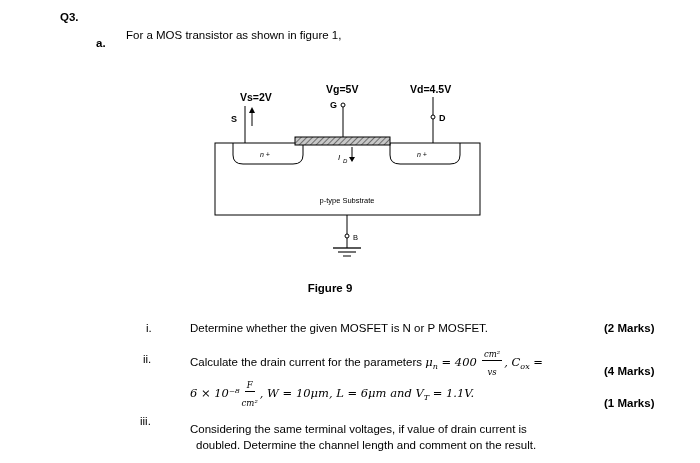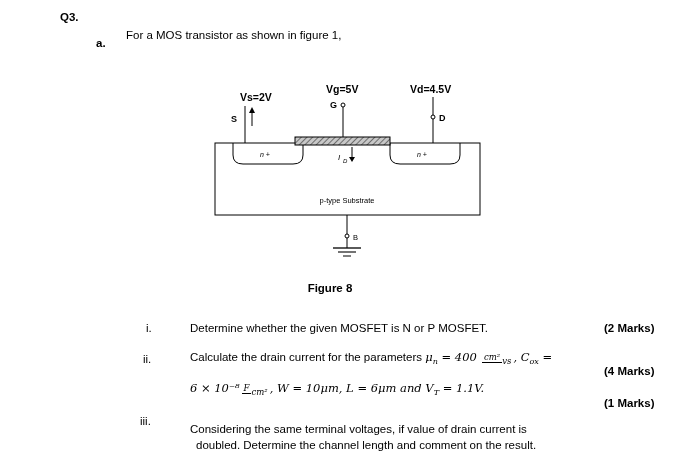--- a/index.html
+++ b/index.html
@@ -10,21 +10,21 @@
     color:#000;
     font-family:"Liberation Sans", sans-serif;
     overflow:hidden;
   }
   .abs { position:absolute; }
   .b { font-weight:bold; }
   .fs11 { font-size:11.5px; line-height:1.25; }
   .math { font-family:"DejaVu Serif", serif; font-style:italic; }
   sub { font-size:8px; line-height:0; }
   .frac {
-    display:inline-flex; align-items:center;
+    display:inline-flex; flex-direction:column; align-items:center;
     vertical-align:middle; line-height:1; font-size:8.5px; margin:0 2px;
   }
   .frac .fnum { border-bottom:1px solid #000; padding:0 2px 1px 2px; }
   .frac .fden { padding-top:7px; }
   svg text { font-family:"Liberation Sans", sans-serif; }
   .nowrap { white-space:nowrap; }
 </style>
 </head>
 <body>
 
@@ -89,21 +89,21 @@
     <circle cx="142" cy="156" r="2" fill="#fff" stroke="#000"></circle>
     <text x="148" y="160" font-size="7.5">B</text>
     <g>
       <line x1="128" y1="168" x2="156" y2="168" stroke="#000" stroke-width="1.3"></line>
       <line x1="133" y1="172" x2="151" y2="172" stroke="#000" stroke-width="1.1"></line>
       <line x1="138" y1="176" x2="146" y2="176" stroke="#000" stroke-width="1"></line>
     </g>
   </g>
 </svg>
 
-<div class="abs b fs11" style="left:270px; top:281px; width:120px; text-align:center;">Figure 8</div>
+<div class="abs b fs11" style="left:270px; top:281px; width:120px; text-align:center;">Figure 9</div>
 
 <div class="abs fs11" style="left:146px; top:321px;">i.</div>
 <div class="abs fs11" style="left:190px; top:321px;">Determine whether the given MOSFET is N or P MOSFET.</div>
 <div class="abs b fs11" style="left:604px; top:321px;">(2 Marks)</div>
 
 <div class="abs fs11" style="left:143px; top:352px;">ii.</div>
 <div class="abs fs11 nowrap" style="left:190px; top:350px;">
   <span>Calculate the drain current for the parameters</span>
   <span class="math"><span>μ</span><sub>n</sub> <span>= 400</span></span>
   <span class="frac math">

